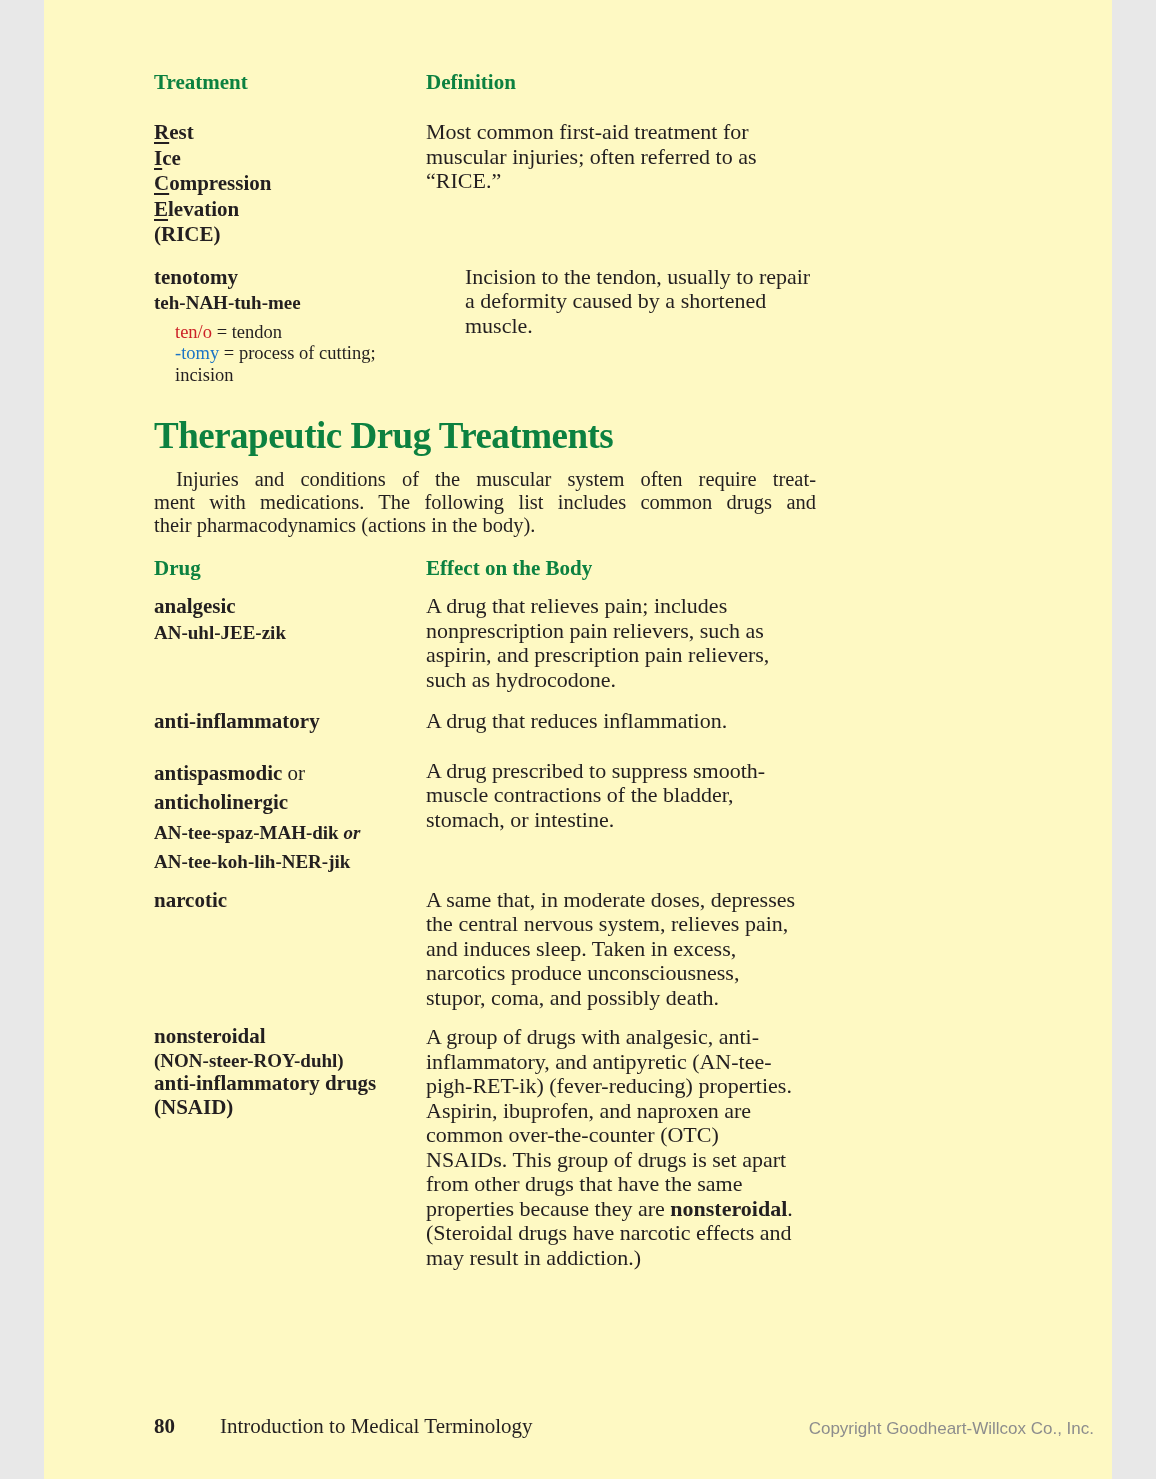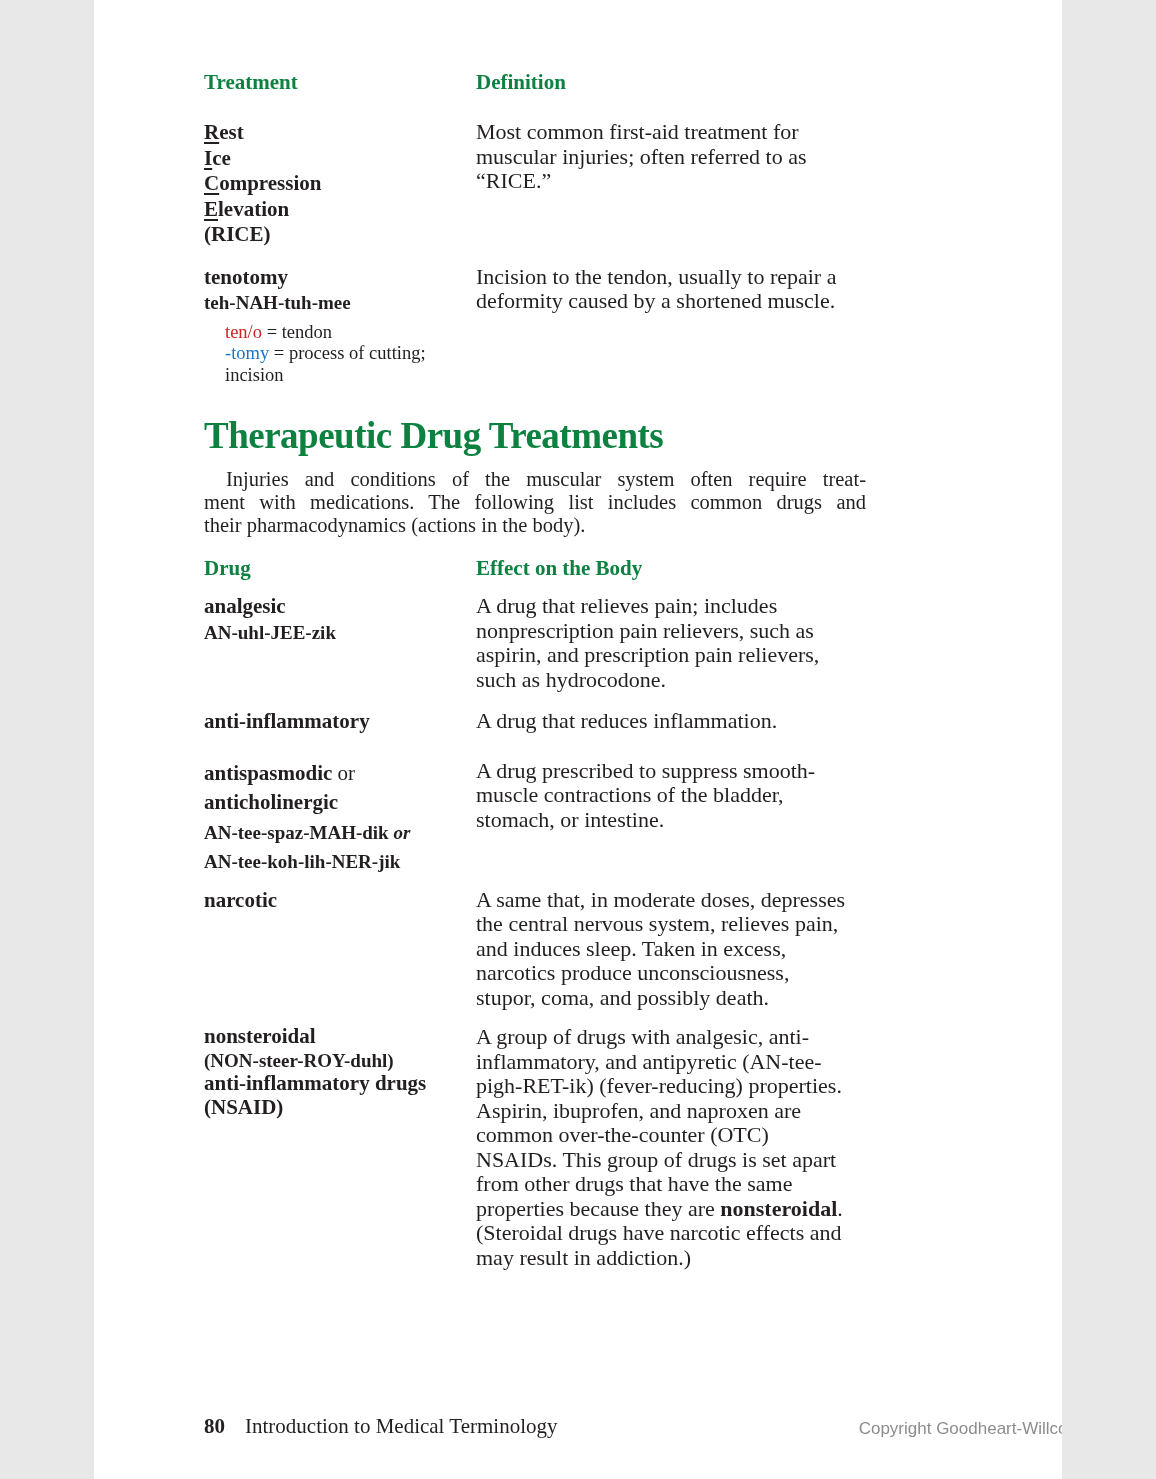--- a/index.html
+++ b/index.html
@@ -4,44 +4,44 @@
 <style>
   :root{
     --green:#0c8140;
     --ink:#231f20;
     --gray:#8d8d8d;
   }
   *{box-sizing:border-box;}
   body{margin:0;background:#e8e8e8;}
   .page{
     position:relative;
-    width:968px;height:1479px;
+    width:1068px;height:1479px;
     margin:0 auto;
-    background:#ffffff;
+    background:#fef9c3;
     overflow:hidden;
     color:var(--ink);
     font-family:"Liberation Serif","DejaVu Serif",serif;
   }
   .content{position:absolute;left:110px;top:70px;width:662px;}
 
   
   .thead,.trow{display:grid;grid-template-columns:272px 1fr;}
   .hcell{font-weight:bold;font-size:21px;color:var(--green);line-height:24px;}
   .tbody .trow{margin-top:26px;}
   .term{font-size:21px;line-height:25.5px;}
   .term-line .b{font-weight:bold;}
   .def{font-size:22px;line-height:24.5px;max-width:378px;}
   .def .b{font-weight:bold;}
   .pron{font-size:19px;font-weight:bold;}
   .i{font-style:italic;}
   .uf{text-decoration:underline;text-decoration-thickness:2px;text-underline-offset:3px;}
   .word-parts{margin:6px 0 0 21px;font-size:18.5px;line-height:21.5px;max-width:232px;}
 
   
-  #treatment-rows .trow:nth-child(2){margin-top:17px;}
+  #treatment-rows .trow:nth-child(2){margin-top:17px;gap:39px;}
   #drug-rows .trow:nth-child(1){margin-top:14px;}
   #drug-rows .trow:nth-child(2){margin-top:17px;}
   #drug-rows .trow:nth-child(3){margin-top:24px;}
   #drug-rows .trow:nth-child(3) .term-line{line-height:29.5px;}
   #drug-rows .trow:nth-child(4){margin-top:11px;}
   #drug-rows .trow:nth-child(5){margin-top:15px;}
   #drug-rows .trow:nth-child(5) .term-line{line-height:23.5px;}
 
   .section-title{
     font-size:37px;font-weight:bold;color:var(--green);
@@ -52,21 +52,21 @@
   .intro .intro-line{text-align:justify;text-align-last:justify;}
   .intro .intro-line:first-child{text-indent:22px;}
   .intro .intro-line:last-child{text-align-last:left;}
   .drug-head{margin-top:19px;}
 
   .footer{
     position:absolute;left:110px;top:1414px;width:940px;height:28px;
     font-size:21px;line-height:24px;
   }
   .page-number{font-weight:bold;}
-  .book-title{margin-left:20px;}
+  .book-title{margin-left:45px;}
   .copyright{
     position:absolute;right:0;top:3px;
     font-family:"Liberation Sans","DejaVu Sans",sans-serif;
     font-size:17px;color:var(--gray);font-weight:normal;
   }
 </style>
 </head>
 <body>
 
 <div class="page">

